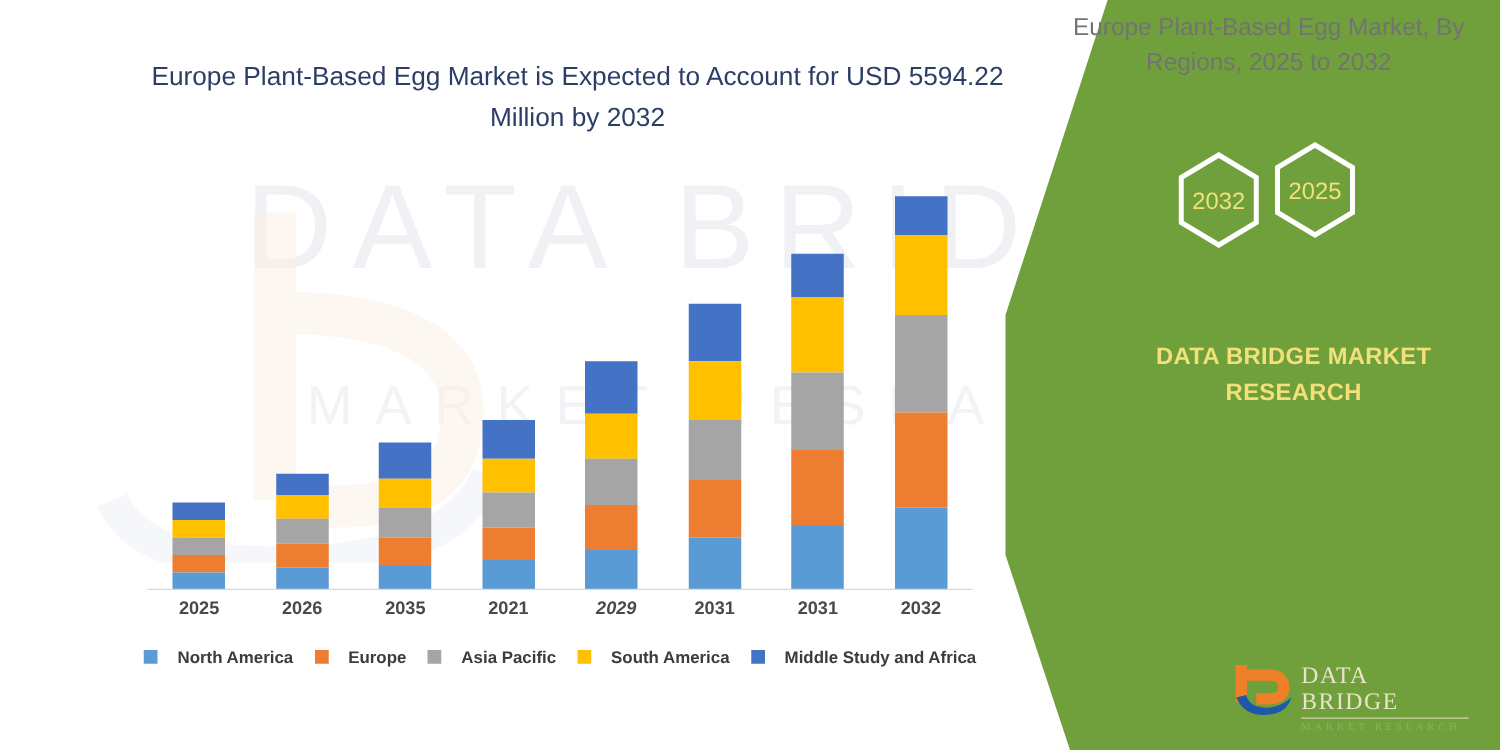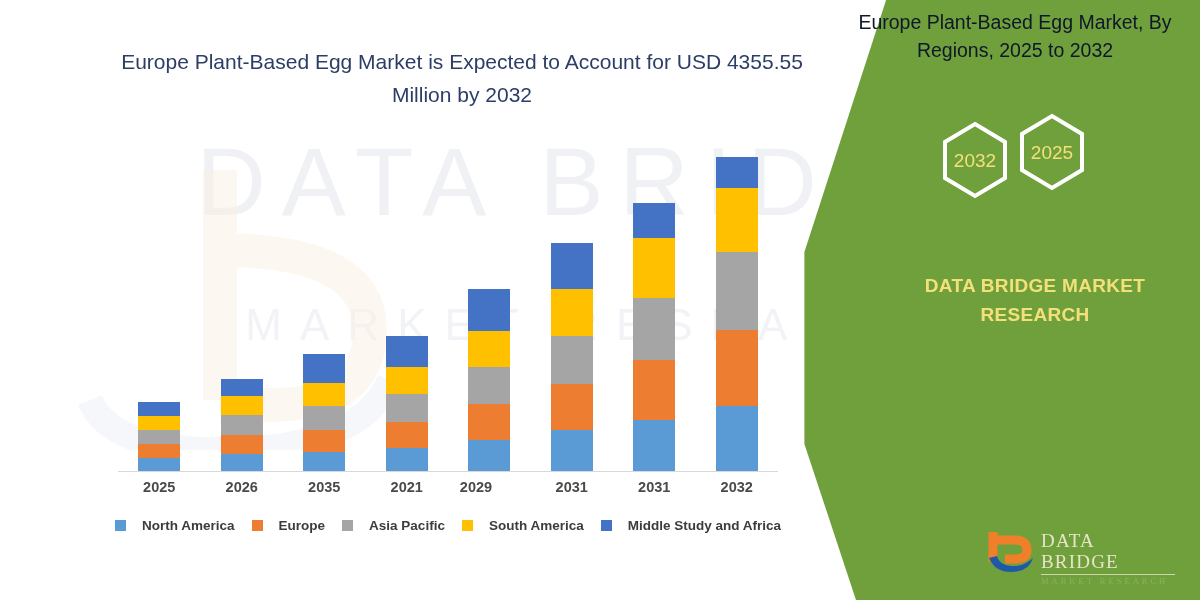--- a/index.html
+++ b/index.html
@@ -30,21 +30,21 @@
   .wm-logo { left:70px; top:150px; width:330px; height:300px; opacity:.5; }
 
   
   .green-panel {
     position:absolute; top:0; right:0; width:430px; height:600px;
     background:#6fa03c;
     clip-path:polygon(27% 0, 100% 0, 100% 100%, 20% 100%, 8% 74%, 8% 42%);
   }
   .panel-title {
     position:absolute; top:8px; left:840px; width:350px;
-    text-align:center; color:#0f172a;
+    text-align:center; color:#737373;
     font-size:19.5px; line-height:1.45; font-weight:400;
   }
   .hexwrap { position:absolute; left:930px; top:112px; width:180px; height:100px; }
   .panel-brand {
     position:absolute; top:272px; left:890px; width:290px;
     text-align:center; color:#f4e07a;
     font-size:19px; line-height:1.5; letter-spacing:.3px;font-weight:bold;
   }
   .logo-box { position:absolute; left:985px; top:528px; width:190px; height:46px; }
   .logo-mark { position:absolute; left:0; top:0; width:52px; height:46px; }
@@ -135,21 +135,21 @@
         <path d="M4 30 Q10 44 26 44 Q44 44 48 30 Q38 39 26 38 Q14 37 12 28 Z" fill="#1f58a8"></path>
       </svg>
     </div>
     <div class="logo-txt">
       <div class="l1">DATA BRIDGE</div>
       <div class="logo-rule"></div>
       <div class="l2">MARKET RESEARCH</div>
     </div>
   </div>
 
-  <div class="chart-title">Europe Plant-Based Egg Market is Expected to Account for USD 4355.55 Million by 2032</div>
+  <div class="chart-title">Europe Plant-Based Egg Market is Expected to Account for USD 5594.22 Million by 2032</div>
 
   <div class="plot" id="plot">
       <div class="bar" style="left: 20.25px;">
         <div class="seg" style="height: 14px; background: rgb(68, 114, 196);"></div>
         <div class="seg" style="height: 14px; background: rgb(255, 192, 0);"></div>
         <div class="seg" style="height: 14px; background: rgb(165, 165, 165);"></div>
         <div class="seg" style="height: 14px; background: rgb(237, 125, 49);"></div>
         <div class="seg" style="height: 14px; background: rgb(91, 155, 213);"></div>
       </div>
       <div class="bar" style="left: 102.75px;">
@@ -201,21 +201,21 @@
         <div class="seg" style="height: 76px; background: rgb(237, 125, 49);"></div>
         <div class="seg" style="height: 66px; background: rgb(91, 155, 213);"></div>
       </div>
     </div>
   <div class="axis-line"></div>
   <div class="xlabels" id="xlabels">
       <div class="xlab" style="left: 0.25px;">2025</div>
       <div class="xlab" style="left: 82.75px;">2026</div>
       <div class="xlab" style="left: 165.25px;">2035</div>
       <div class="xlab" style="left: 247.75px;">2021</div>
-      <div class="xlab" style="left: 317px;">2029</div>
+      <div class="xlab" style="left: 334px; font-style: italic;">2029</div>
       <div class="xlab" style="left: 412.75px;">2031</div>
       <div class="xlab" style="left: 495.25px;">2031</div>
       <div class="xlab" style="left: 577.75px;">2032</div>
     </div>
   <div class="legend" id="legend">
       <div class="lg-item">
         <span class="lg-sw" style="background: rgb(91, 155, 213);"></span>
         <span class="lg-tx">North America</span>
       </div>
       <div class="lg-item">

